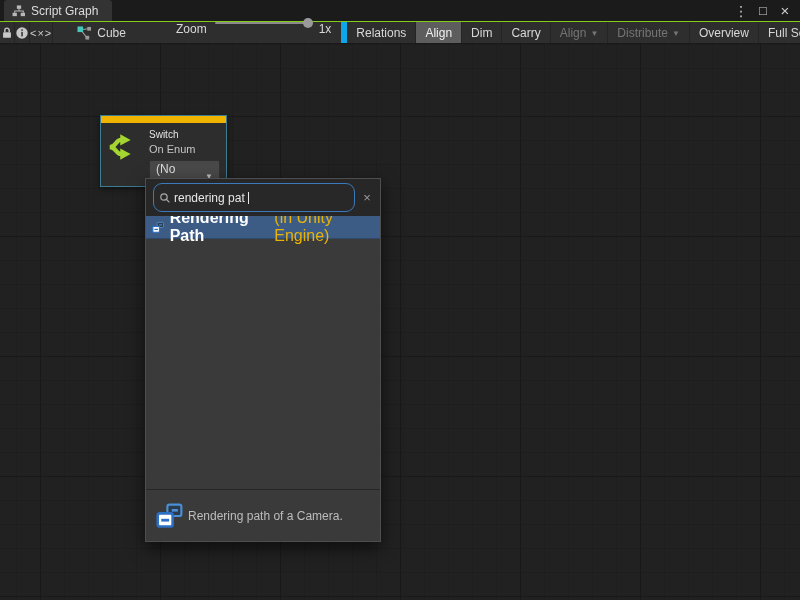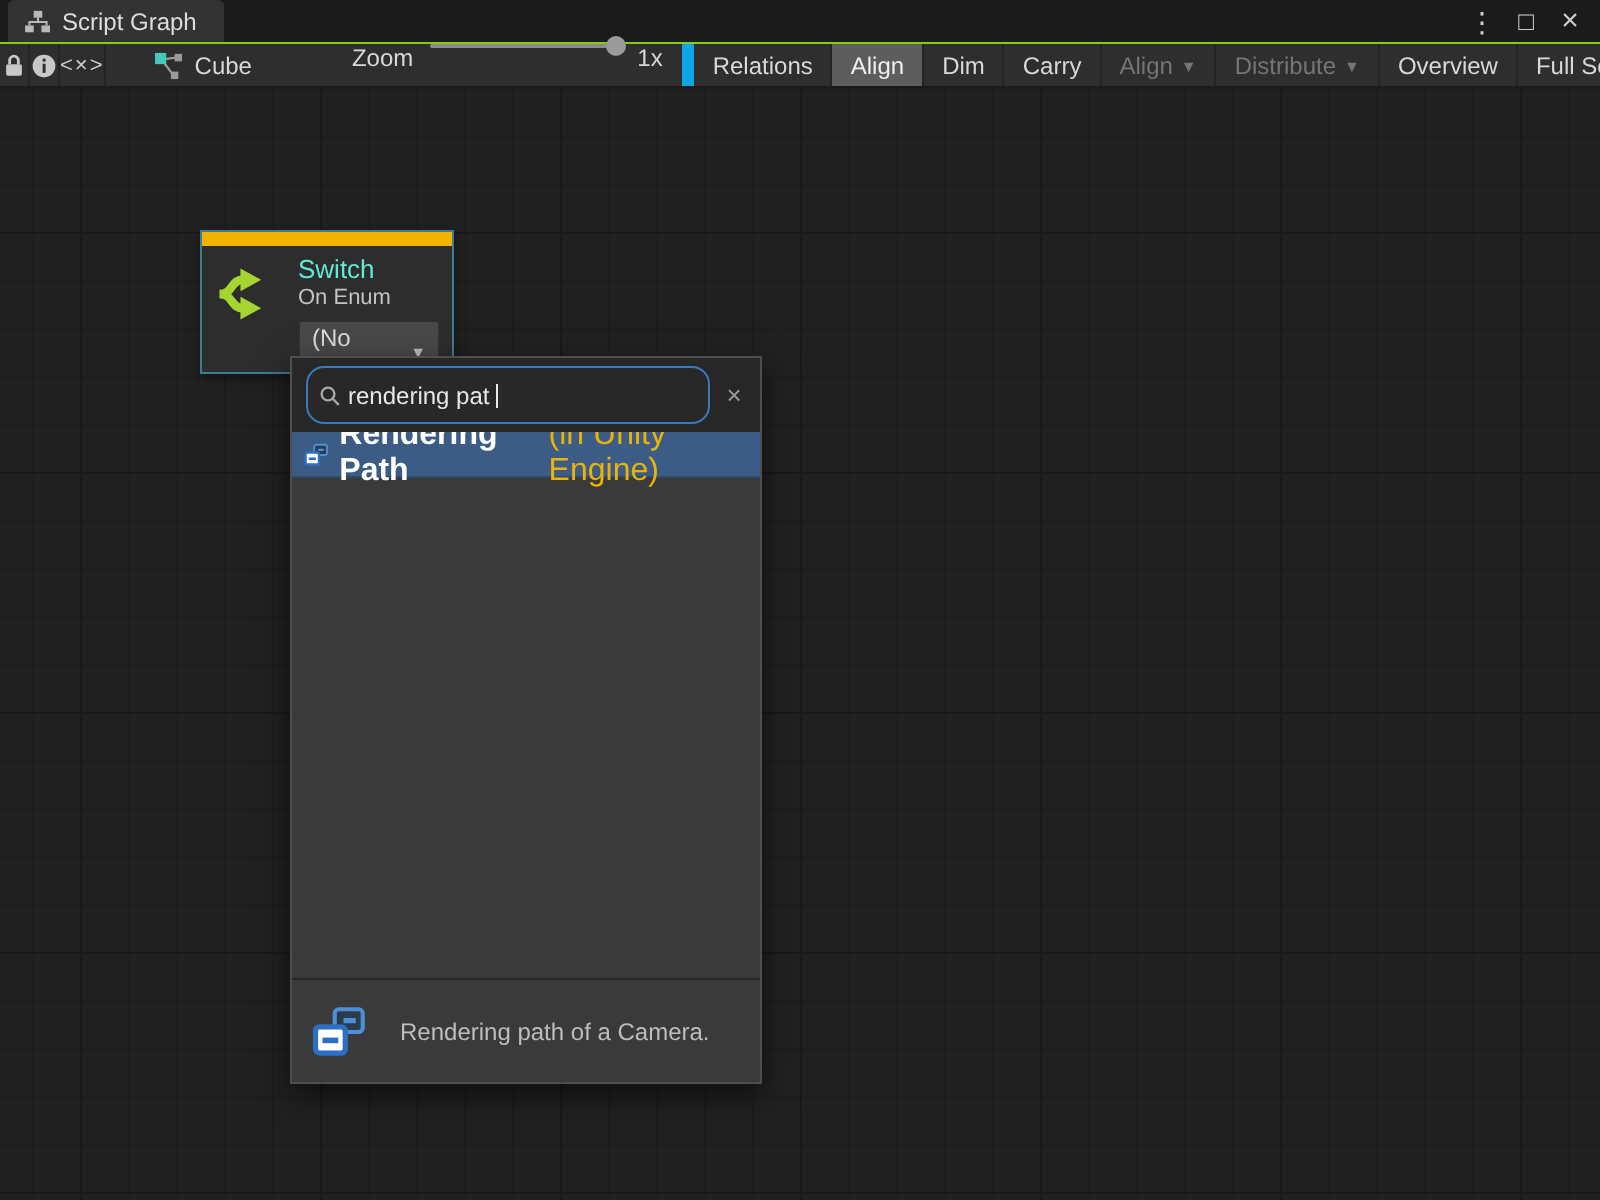--- a/index.html
+++ b/index.html
@@ -73,21 +73,21 @@
   
   .node {
     position:absolute; left:100px; top:71px; width:127px; height:72px;
     background:#2d2d2d; border:1px solid #3e7c94;
     box-shadow:0 2px 6px rgba(0,0,0,0.45);
   }
   .node-header { height:7px; background:#f0b400; }
   .node-body { display:flex; padding:4px 6px 4px 6px; gap:8px; align-items:flex-start; }
   .node-icon { width:34px; height:34px; margin-top:3px; flex:0 0 auto; }
   .node-text { display:flex; flex-direction:column; }
-  .node-title { font-size:13px; color:#5eead4; line-height:16px; }
+  .node-title { font-size:10px; color:#e5e5e5; line-height:16px; }
   .node-subtitle { font-size:11px; color:#c4c4c4; line-height:13px; }
   .node-dropdown {
     margin-top:4px; background:#494949; border:1px solid #303030; border-radius:2px;
     color:#dcdcdc; font-size:12px; padding:1px 6px 2px 6px;
     display:flex; align-items:center; gap:6px; width:fit-content;
   }
   .node-dropdown .chev { color:#bdbdbd; }
 
   
   .finder {
@@ -108,21 +108,21 @@
   .finder-list { flex:1; background:#3a3a3a; overflow:hidden; }
   .result-row {
     height:23px; display:flex; align-items:center; gap:5px; padding:0 6px;
     font-size:16px;
   }
   .result-row.selected { background:#3d5c85; border-bottom:1px solid #30496b; }
   .result-name { color:#ffffff; font-weight:bold; }
   .result-context { color:#eab308; }
   .finder-divider { height:1px; background:#262626; }
   .finder-footer {
-    height:51px; background:#3a3a3a; display:flex; align-items:center; gap:16px;
+    height:51px; background:#3a3a3a; display:flex; align-items:center; gap:4px;
     padding:0 12px 0 10px; color:#bdbdbd; font-size:12px;
   }
   .svg-icon { display:block; }
 </style>
 </head>
 <body>
 
 <div class="tabbar">
   <div class="tab">
     <svg class="svg-icon" width="14" height="12" viewBox="0 0 16 14">

